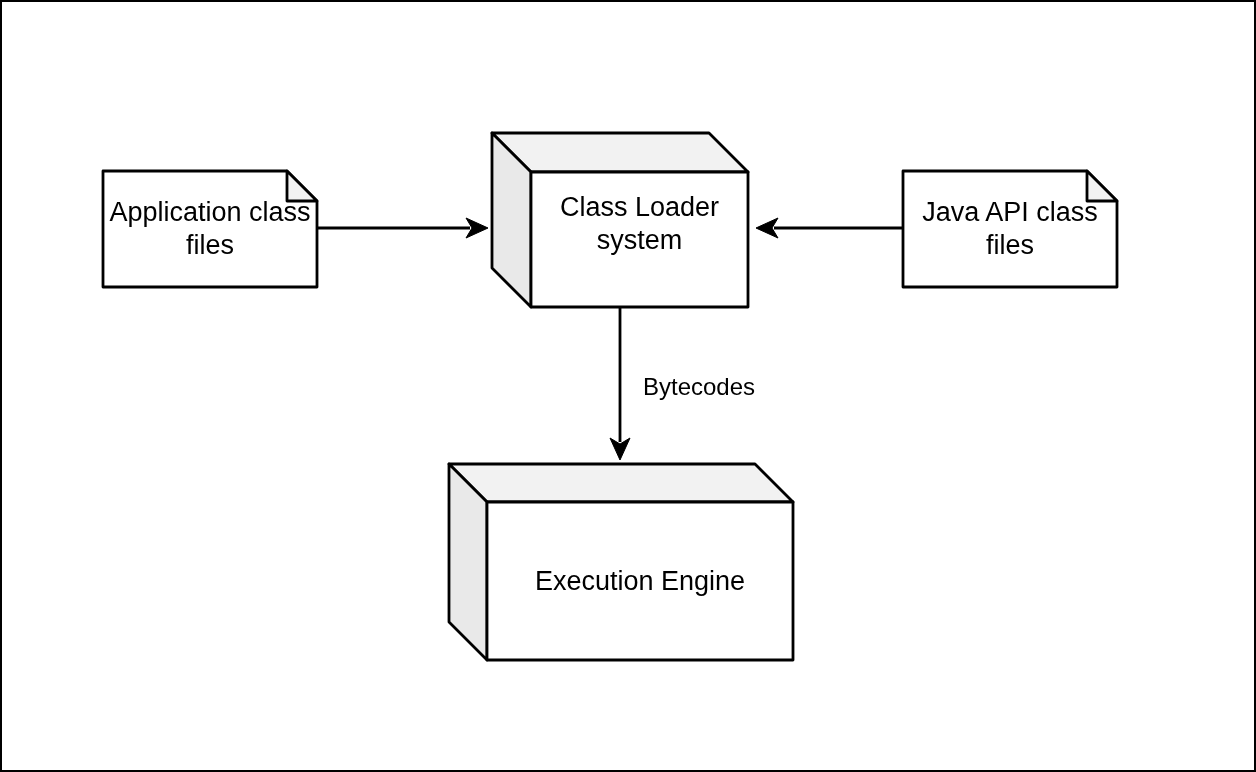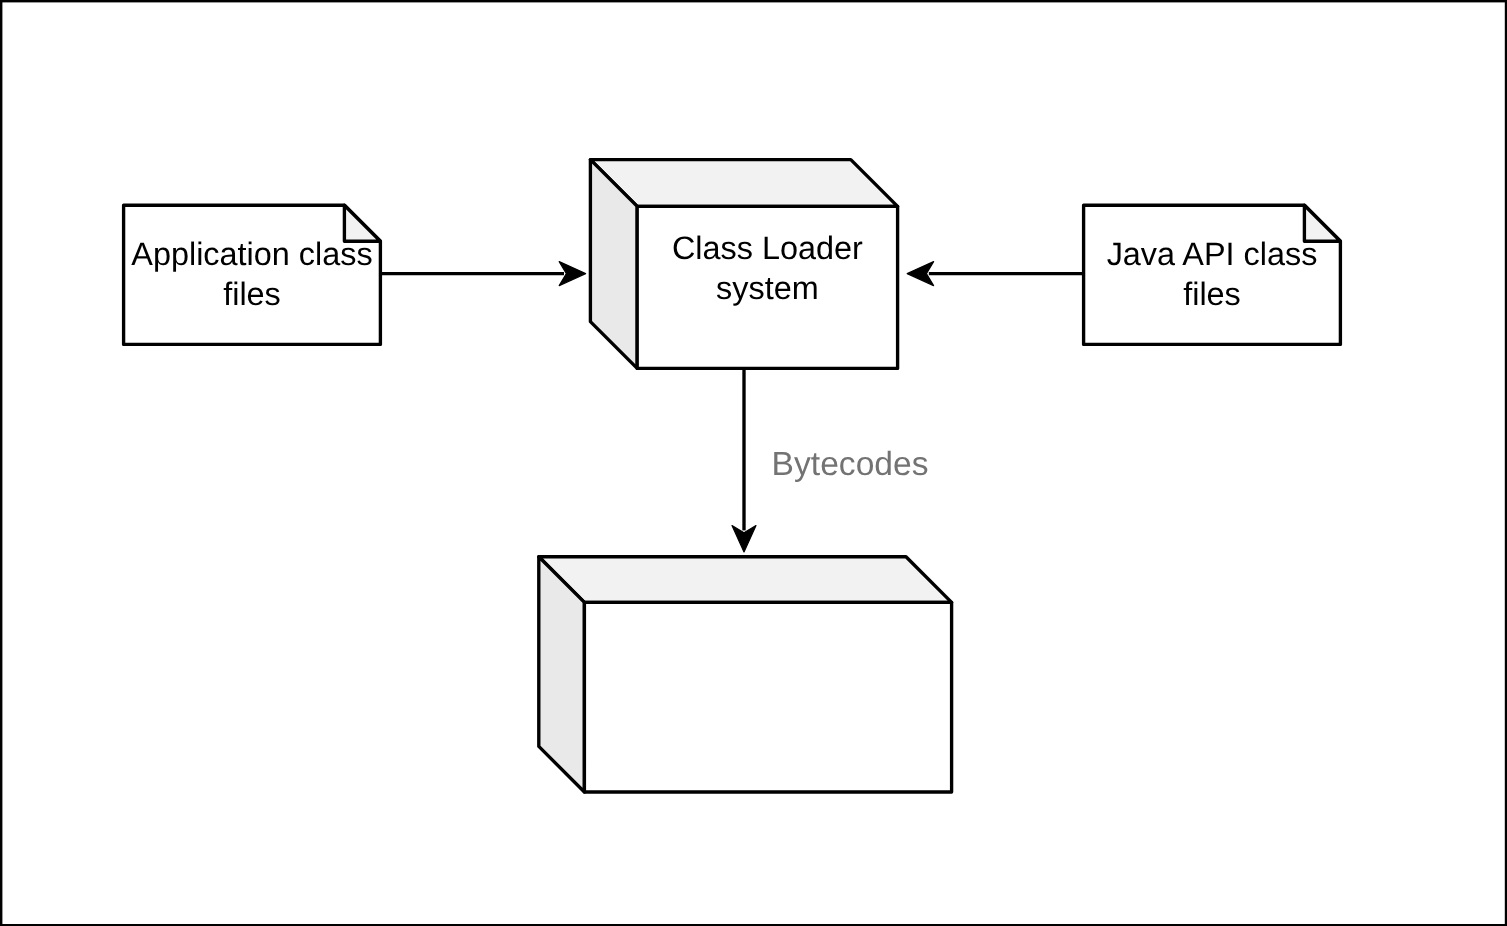--- a/index.html
+++ b/index.html
@@ -65,23 +65,23 @@
     line-height: 33px;
     color: #000000;
     padding: 0 4px;
     box-sizing: border-box;
     white-space: normal;
   }
   .edge-label {
     position: absolute;
     display: flex;
     align-items: center;
-    font-size: 28px;
+    font-size: 24px;
     line-height: 30px;
-    color: #737373;
+    color: #000000;
     white-space: nowrap;
   }
 </style>
 </head>
 <body>
 
 <div class="canvas">
 
   <svg class="diagram-svg" width="1256" height="772" viewBox="0 0 1256 772">
 
@@ -122,17 +122,18 @@
       <path class="arrowhead" d="M620,460 L610,438 L620,444 L630,438 Z"></path>
     </g>
   </svg>
 
   <div class="node-label" style="left:103px; top:171px; width:214px; height:116px;">Application class files</div>
 
   <div class="node-label" style="left:903px; top:171px; width:214px; height:116px;">Java API class files</div>
 
   <div class="node-label" style="left:531px; top:172px; width:217px; height:104px;">Class Loader system</div>
 
+  <div class="node-label" style="left:487px; top:502px; width:306px; height:158px;">Execution Engine</div>
 
   <div class="edge-label" style="left:643px; top:372px; height:30px;">Bytecodes</div>
 
   <div class="frame"></div>
 </div>
 
 </body></html>

